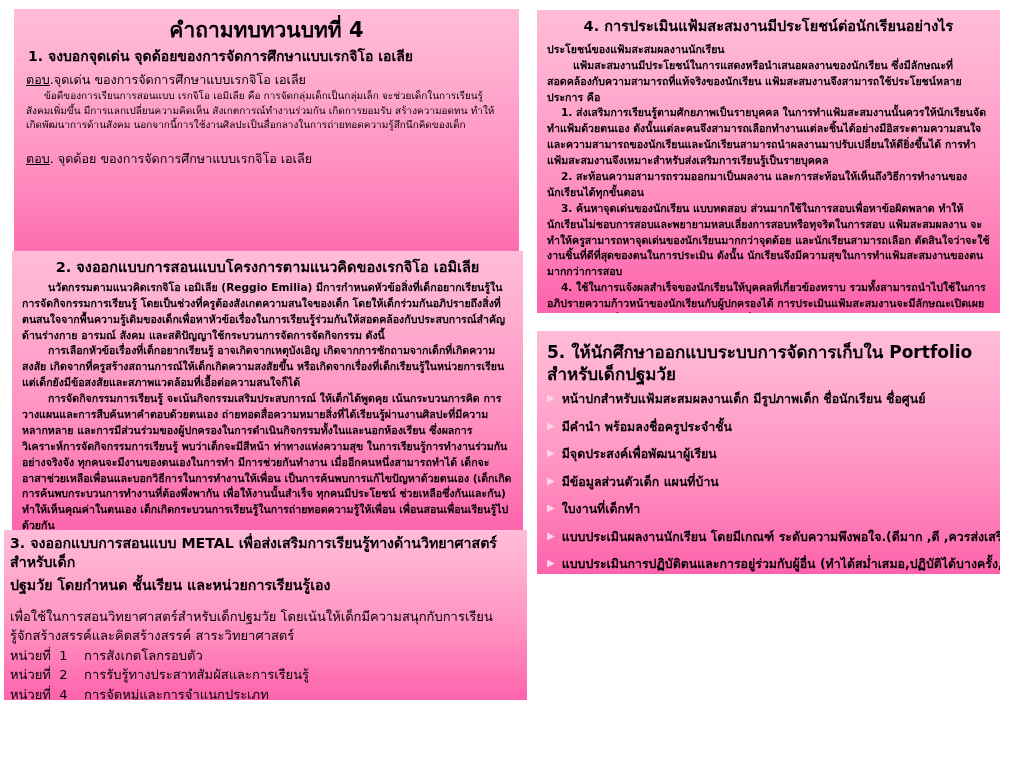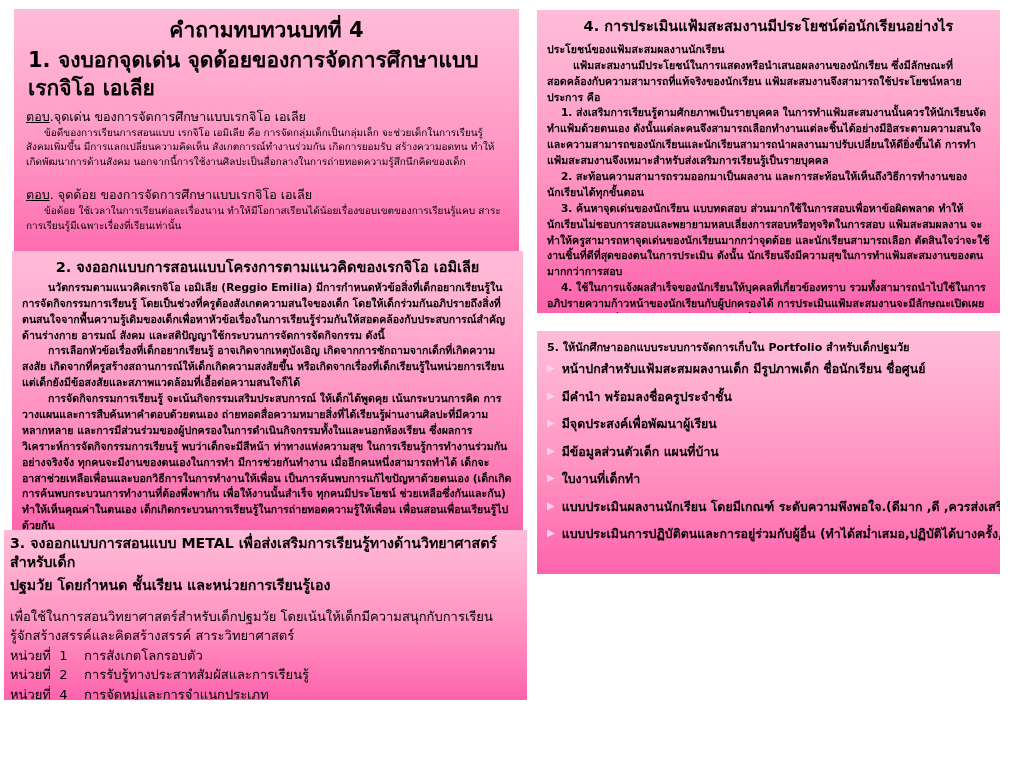--- a/index.html
+++ b/index.html
@@ -33,21 +33,21 @@
   
   .p-title {
     font-weight: bold;
     text-align: center;
     font-size: 21px;
     line-height: 1.25;
     margin: 8px 10px 2px 10px;
   }
   .p-q1 {
     font-weight: bold;
-    font-size: 21px;
+    font-size: 14px;
     line-height: 1.3;
     margin: 4px 10px 6px 14px;
   }
   .p-sub {
     font-size: 12.6px;
     line-height: 1.42;
     margin: 6px 12px 0 12px;
   }
   .p-sub u { text-decoration: underline; }
   .p-body {
@@ -92,21 +92,21 @@
   .p3-unit {
     font-size: 13px;
     line-height: 1.5;
     margin: 0 8px 0 6px;
     white-space: pre;
   }
 
   
   .p5-title {
     font-weight: bold;
-    font-size: 11px;
+    font-size: 17px;
     line-height: 1.3;
     margin: 10px 10px 6px 10px;
   }
   .p5-list { list-style: none; margin: 0; padding: 0 8px 0 10px; }
   .p5-item {
     display: flex;
     align-items: flex-start;
     font-size: 12.4px;
     font-weight: bold;
     line-height: 1.25;
@@ -125,21 +125,20 @@
 </head>
 <body>
 
 <div class="panel" id="panel-1">
   <div class="p-title">คำถามทบทวนบทที่ 4</div>
   <div class="p-q1">1. จงบอกจุดเด่น จุดด้อยของการจัดการศึกษาแบบเรกจิโอ เอเลีย</div>
   <div class="p-sub"><u>ตอบ</u><span>.จุดเด่น ของการจัดการศึกษาแบบเรกจิโอ เอเลีย</span></div>
   <div class="p-body">ข้อดีของการเรียนการสอนแบบ เรกจิโอ เอมิเลีย คือ การจัดกลุ่มเด็กเป็นกลุ่มเล็ก จะช่วยเด็กในการเรียนรู้สังคมเพิ่มขึ้น มีการแลกเปลี่ยนความคิดเห็น สังเกตการณ์ทำงานร่วมกัน เกิดการยอมรับ สร้างความอดทน ทำให้เกิดพัฒนาการด้านสังคม นอกจากนี้การใช้งานศิลปะเป็นสื่อกลางในการถ่ายทอดความรู้สึกนึกคิดของเด็ก</div>
   <div class="spacer"></div>
   <div class="p-sub"><u>ตอบ</u><span>. จุดด้อย ของการจัดการศึกษาแบบเรกจิโอ เอเลีย</span></div>
-  <div class="p-body">ข้อด้อย ใช้เวลาในการเรียนต่อละเรื่องนาน ทำให้มีโอกาสเรียนได้น้อยเรื่องขอบเขตของการเรียนรู้แคบ สาระการเรียนรู้มีเฉพาะเรื่องที่เรียนเท่านั้น</div>
 </div>
 
 <div class="panel" id="panel-2">
   <div class="h-center">2. จงออกแบบการสอนแบบโครงการตามแนวคิดของเรกจิโอ เอมิเลีย</div>
   <div class="dense">นวัตกรรมตามแนวคิดเรกจิโอ เอมิเลีย (Reggio Emilia) มีการกำหนดหัวข้อสิ่งที่เด็กอยากเรียนรู้ในการจัดกิจกรรมการเรียนรู้ โดยเป็นช่วงที่ครูต้องสังเกตความสนใจของเด็ก โดยให้เด็กร่วมกันอภิปรายถึงสิ่งที่ตนสนใจจากพื้นความรู้เดิมของเด็กเพื่อหาหัวข้อเรื่องในการเรียนรู้ร่วมกันให้สอดคล้องกับประสบการณ์สำคัญ ด้านร่างกาย อารมณ์ สังคม และสติปัญญาใช้กระบวนการจัดการจัดกิจกรรม ดังนี้</div>
   <div class="dense">การเลือกหัวข้อเรื่องที่เด็กอยากเรียนรู้ อาจเกิดจากเหตุบังเอิญ เกิดจากการซักถามจากเด็กที่เกิดความสงสัย เกิดจากที่ครูสร้างสถานการณ์ให้เด็กเกิดความสงสัยขึ้น หรือเกิดจากเรื่องที่เด็กเรียนรู้ในหน่วยการเรียนแต่เด็กยังมีข้อสงสัยและสภาพแวดล้อมที่เอื้อต่อความสนใจก็ได้</div>
   <div class="dense">การจัดกิจกรรมการเรียนรู้ จะเน้นกิจกรรมเสริมประสบการณ์ ให้เด็กได้พูดคุย เน้นกระบวนการคิด การวางแผนและการสืบค้นหาคำตอบด้วยตนเอง ถ่ายทอดสื่อความหมายสิ่งที่ได้เรียนรู้ผ่านงานศิลปะที่มีความหลากหลาย และการมีส่วนร่วมของผู้ปกครองในการดำเนินกิจกรรมทั้งในและนอกห้องเรียน ซึ่งผลการวิเคราะห์การจัดกิจกรรมการเรียนรู้ พบว่าเด็กจะมีสีหน้า ท่าทางแห่งความสุข ในการเรียนรู้การทำงานร่วมกันอย่างจริงจัง ทุกคนจะมีงานของตนเองในการทำ มีการช่วยกันทำงาน เมื่ออีกคนหนึ่งสามารถทำได้ เด็กจะอาสาช่วยเหลือเพื่อนและบอกวิธีการในการทำงานให้เพื่อน เป็นการค้นพบการแก้ไขปัญหาด้วยตนเอง (เด็กเกิดการค้นพบกระบวนการทำงานที่ต้องพึ่งพากัน เพื่อให้งานนั้นสำเร็จ ทุกคนมีประโยชน์ ช่วยเหลือซึ่งกันและกัน) ทำให้เห็นคุณค่าในตนเอง เด็กเกิดกระบวนการเรียนรู้ในการถ่ายทอดความรู้ให้เพื่อน เพื่อนสอนเพื่อนเรียนรู้ไปด้วยกัน</div>
 </div>
 
 <div class="panel" id="panel-3">

